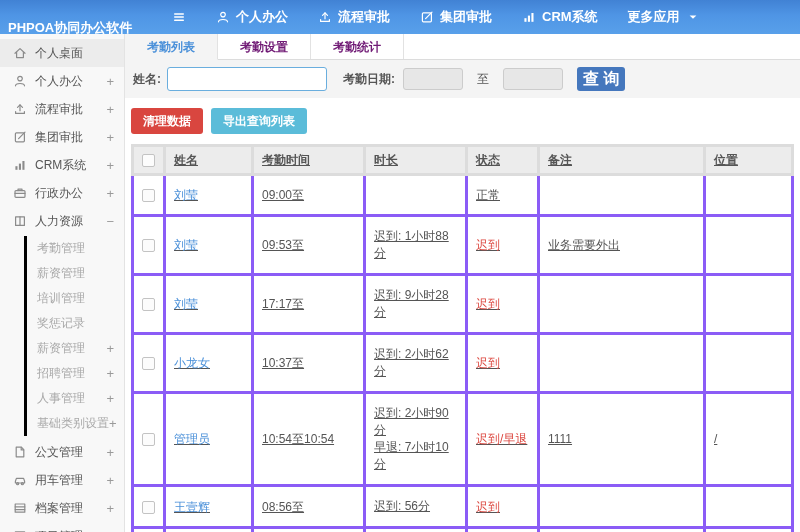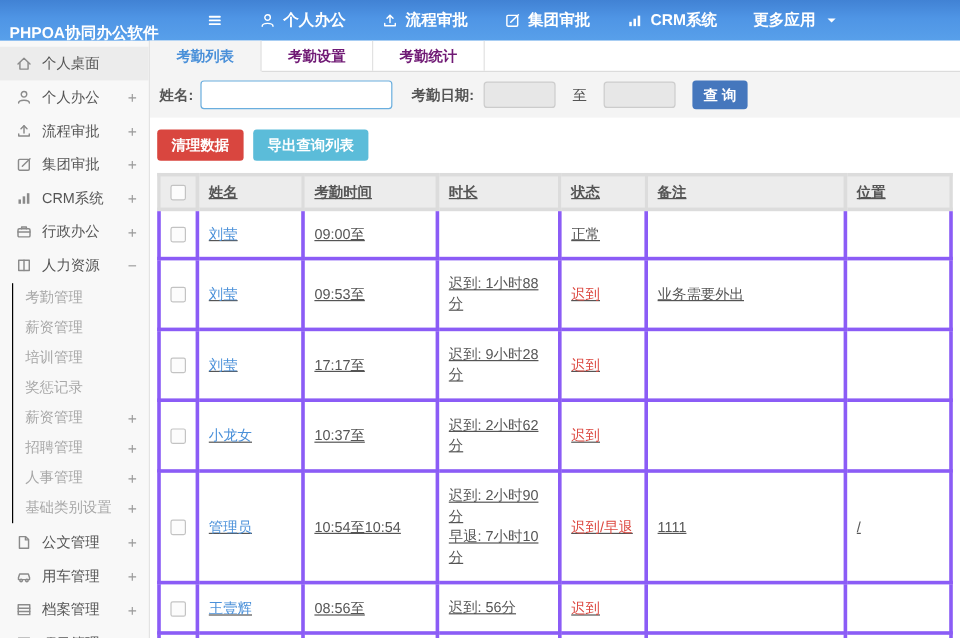--- a/index.html
+++ b/index.html
@@ -17,42 +17,42 @@
 
   
   .layout { display:flex; height:498px; }
   .sidebar { flex:none; width:125px; height:498px; background:#f8f8f8; border-right:1px solid #e3e3e3;
     padding-top:5px; overflow:hidden; }
   .side-item { height:28px; display:flex; align-items:center; padding:0 10px 0 13px; color:#555; cursor:pointer; }
   .side-item.active { background:#ececec; }
   .side-item .icon { color:#8b8b8b; margin-right:8px; }
   .side-item .lbl { flex:1; white-space:nowrap; }
   .exp { color:#9a9a9a; font-size:13px; line-height:1; }
-  .submenu { margin:1px 0 2px 10px; border-left:1px solid #000000; }
+  .submenu { margin:1px 0 2px 24px; border-left:3px solid #000000; }
   .sub-item { height:25px; display:flex; align-items:center; padding:0 10px; color:#a8a8a8; cursor:pointer; }
   .sub-item .lbl { flex:1; white-space:nowrap; }
 
   .main { flex:1; min-width:0; display:flex; flex-direction:column; background:#fff; }
 
   
   .tabs { flex:none; display:flex; height:26px; border-bottom:1px solid #dcdcdc; background:#fff; }
   .tab { padding:0 22px; line-height:26px; font-weight:bold; color:#701a75; border-right:1px solid #e2e2e2; cursor:pointer; white-space:nowrap; }
   .tab.active { color:var(--accent-blue,#4a90d9); background:#f4f4f4; border-bottom:1px solid #f4f4f4; margin-bottom:-1px;text-align:center; }
 
   
   .filterbar { flex:none; height:38px; background:#f4f4f4; display:flex; align-items:center; padding:0 8px; }
   .filterbar label { font-weight:bold; color:#555; white-space:nowrap; }
   .input-name { width:160px; height:24px; margin-left:6px; border:1px solid #6aaede; border-radius:3px; padding:0 6px;
     outline:none; background:#fff; font-size:12px; font-family:inherit; }
   .lbl-date { margin-left:16px; }
   .input-date { width:60px; height:22px; margin-left:8px; border:1px solid #ccc; border-radius:3px; background:#e7e7e7;
     padding:0 4px; font-size:12px; font-family:inherit; }
   .to-label { margin:0 6px 0 14px; color:#555; }
   .btn-search { margin-left:14px; min-width:46px; height:24px; background:var(--search-blue,#4577bd); color:#fff;
-    border:none; border-radius:3px; font-weight:bold; font-size:12px; cursor:pointer; font-family:inherit; }
+    border:none; border-radius:3px; font-weight:bold; font-size:16px; cursor:pointer; font-family:inherit; }
 
   
   .actions { flex:none; display:flex; gap:8px; padding:10px 6px; }
   .btn { border:none; border-radius:3px; color:#fff; font-weight:bold; height:26px; padding:0 12px;
     font-size:12px; cursor:pointer; font-family:inherit; white-space:nowrap; }
   .btn-danger { background:var(--danger-red,#d9463f); }
   .btn-info { background:var(--info-teal,#5bbcd9); }
 
   
   .table-wrap { flex:1; overflow:hidden; padding:0 6px; }

